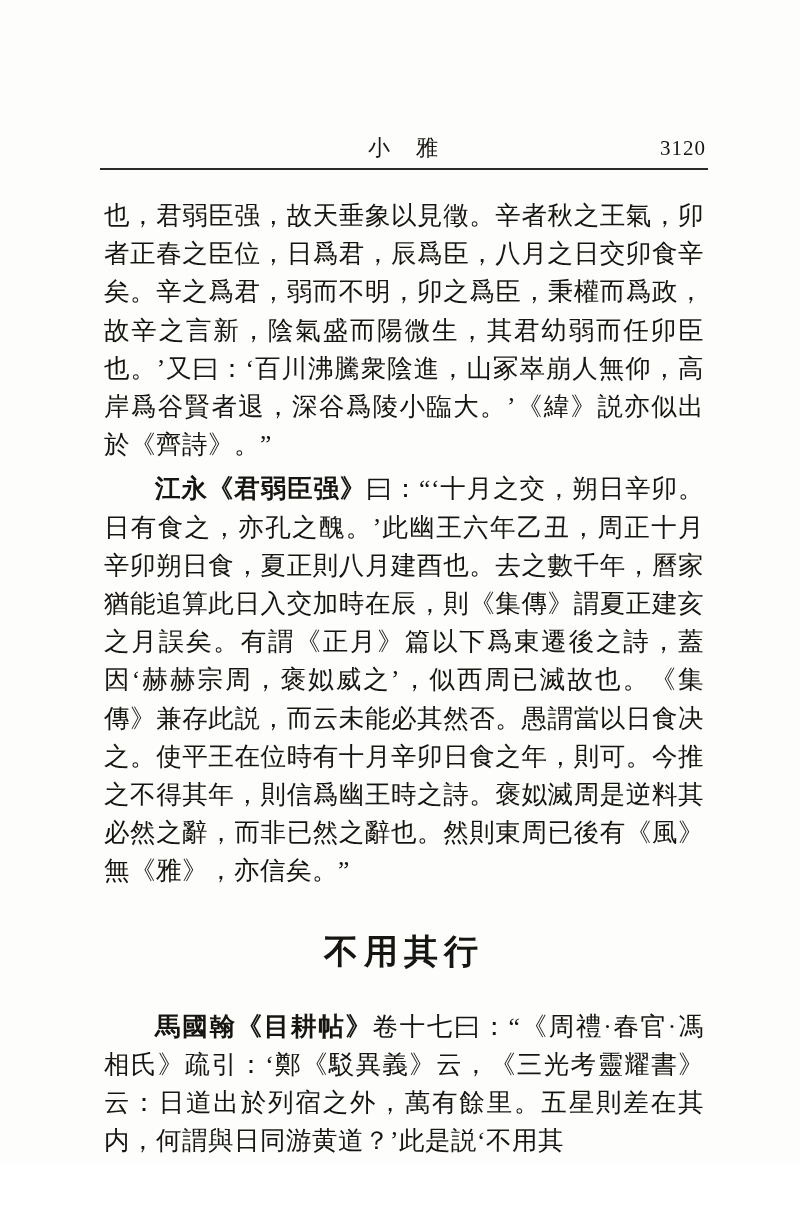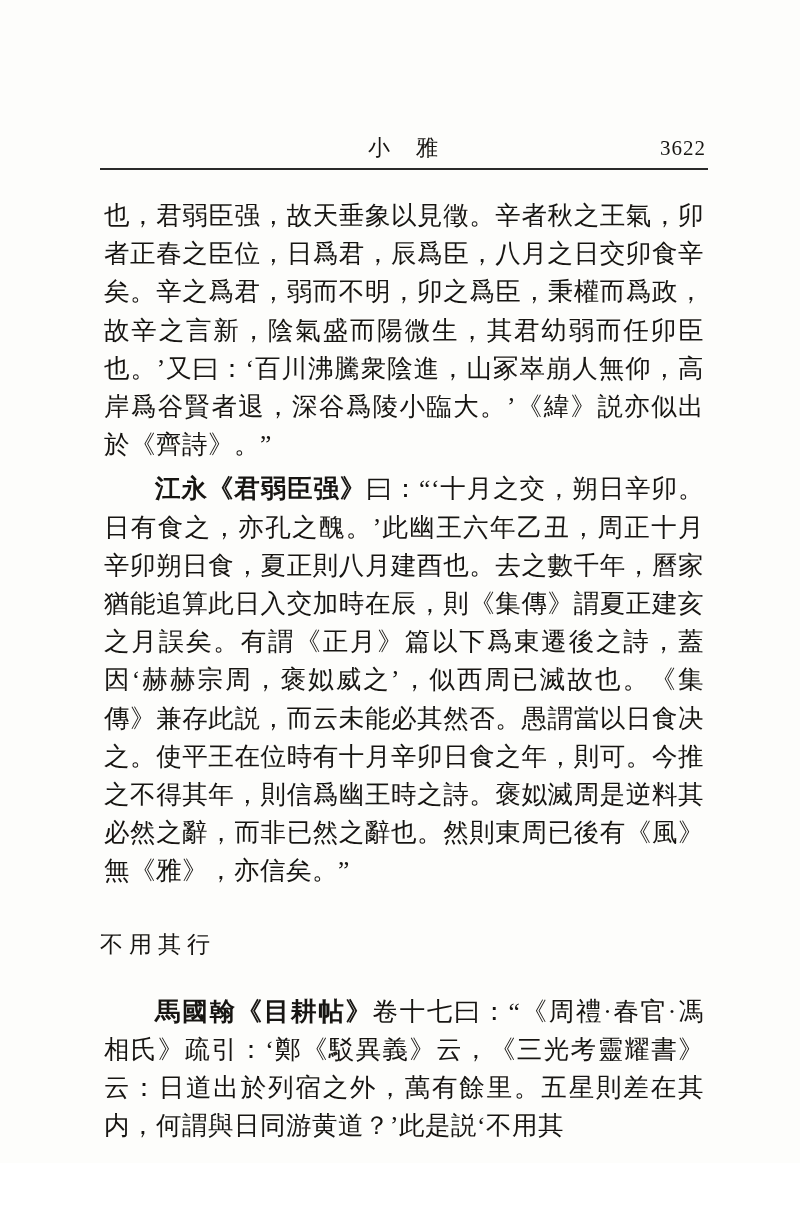--- a/index.html
+++ b/index.html
@@ -49,35 +49,35 @@
     text-align: justify;
     letter-spacing: 0.5px;
   }
   .para + .para { margin-top: 5px; }
   .indent { text-indent: 2em; }
   .lead {
     font-weight: bold;
     font-family: "Liberation Sans", "DejaVu Sans", sans-serif;
   }
   .section-title {
-    font-size: 23px;
-    font-weight: normal;
-    text-align: left;
+    font-size: 34px;
+    font-weight: bold;
+    text-align: center;
     letter-spacing: 6px;
     margin: 38px 0 32px 0;
   }
 </style>
 </head>
 <body>
 
 <div class="page">
 
   <header class="running-head">
     <span class="head-title">小　雅</span>
-    <span class="page-num">3622</span>
+    <span class="page-num">3120</span>
   </header>
 
   <div class="rule"></div>
 
   <main>
 
     <p class="para"><span>也，君弱臣强，故天垂象以見徵。辛者秋之王氣，卯者正春之臣位，日爲君，辰爲臣，八月之日交卯食辛矣。辛之爲君，弱而不明，卯之爲臣，秉權而爲政，故辛之言新，陰氣盛而陽微生，其君幼弱而任卯臣也。’又曰：‘百川沸騰衆陰進，山冢崒崩人無仰，高岸爲谷賢者退，深谷爲陵小臨大。’《緯》説亦似出於《齊詩》。”</span></p>
 
 
     <p class="para indent"><span class="lead">江永《君弱臣强》</span><span>曰：“‘十月之交，朔日辛卯。日有食之，亦孔之醜。’此幽王六年乙丑，周正十月辛卯朔日食，夏正則八月建酉也。去之數千年，曆家猶能追算此日入交加時在辰，則《集傳》謂夏正建亥之月誤矣。有謂《正月》篇以下爲東遷後之詩，蓋因‘赫赫宗周，褒姒威之’，似西周已滅故也。《集傳》兼存此説，而云未能必其然否。愚謂當以日食决之。使平王在位時有十月辛卯日食之年，則可。今推之不得其年，則信爲幽王時之詩。褒姒滅周是逆料其必然之辭，而非已然之辭也。然則東周已後有《風》無《雅》，亦信矣。”</span></p>

